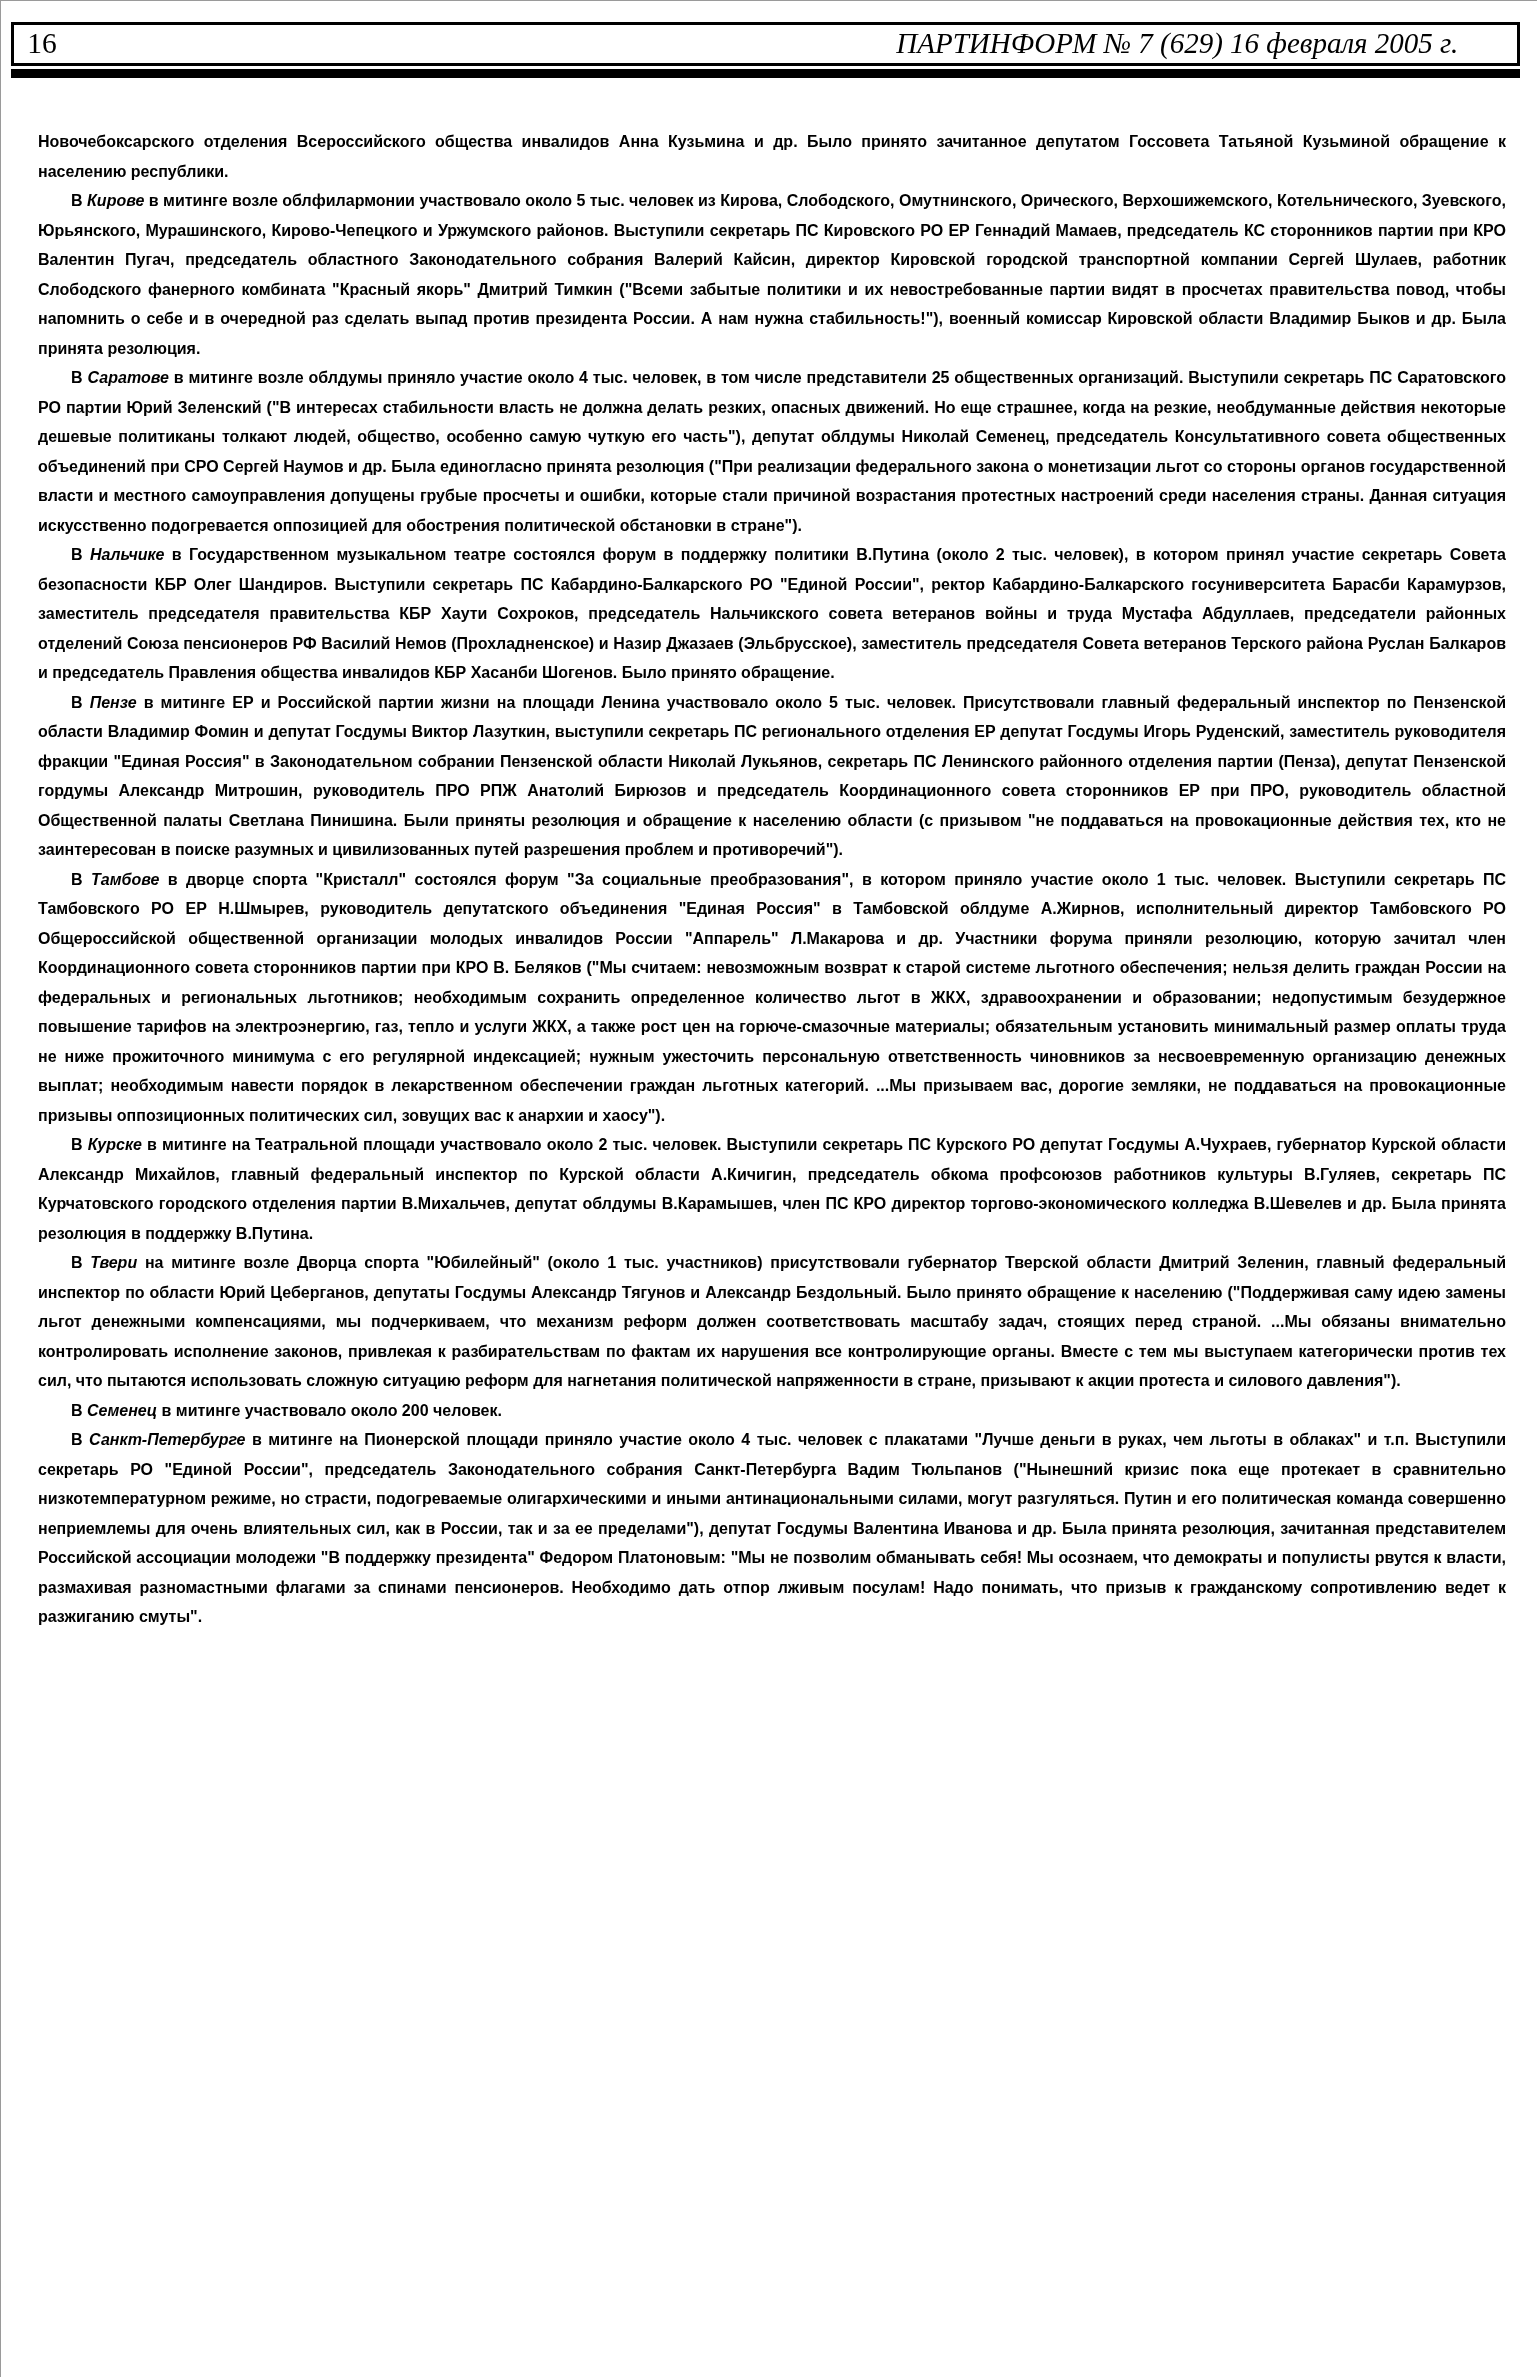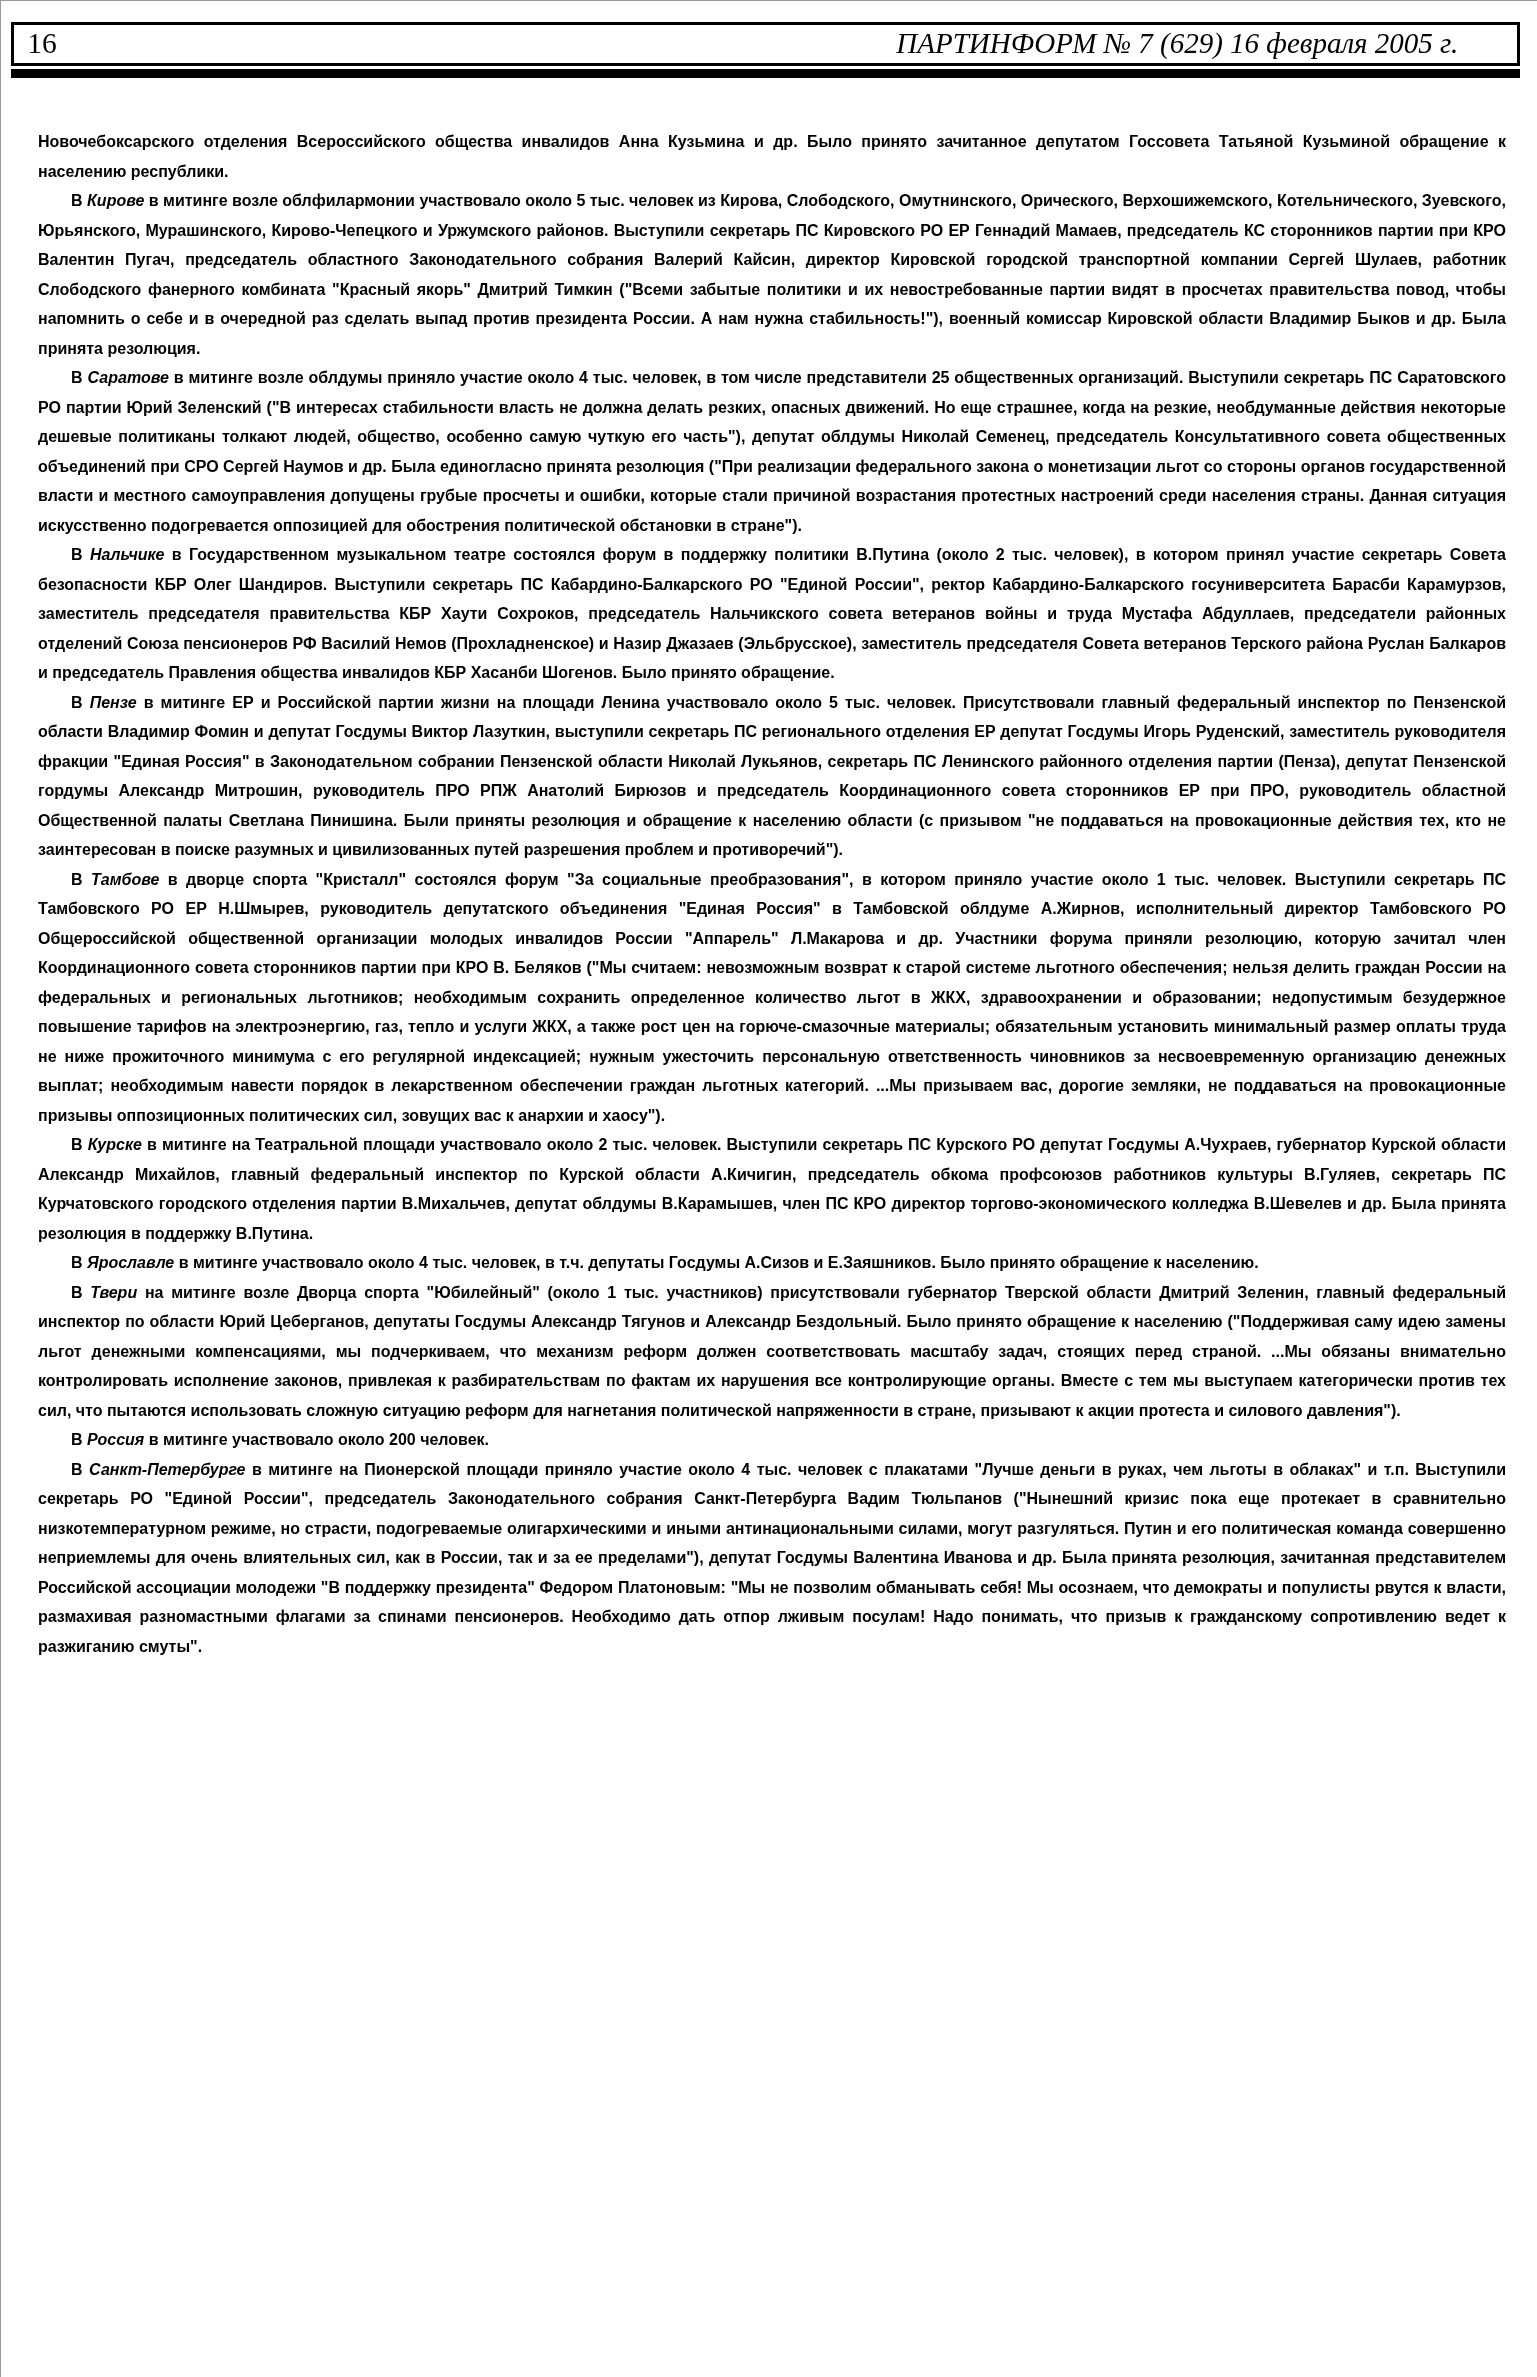--- a/index.html
+++ b/index.html
@@ -92,19 +92,18 @@
   </header>
   <div class="header-rule"></div>
   <main class="article">
       <p class="para noindent">Новочебоксарского отделения Всероссийского общества инвалидов Анна Кузьмина и др. Было принято зачитанное депутатом Госсовета Татьяной Кузьминой обращение к населению республики.</p>
       <p class="para"><span>В </span><span class="city">Кирове</span> в митинге возле облфилармонии участвовало около 5 тыс. человек из Кирова, Слободского, Омутнинского, Орического, Верхошижемского, Котельнического, Зуевского, Юрьянского, Мурашинского, Кирово-Чепецкого и Уржумского районов. Выступили секретарь ПС Кировского РО ЕР Геннадий Мамаев, председатель КС сторонников партии при КРО Валентин Пугач, председатель областного Законодательного собрания Валерий Кайсин, директор Кировской городской транспортной компании Сергей Шулаев, работник Слободского фанерного комбината "Красный якорь" Дмитрий Тимкин ("Всеми забытые политики и их невостребованные партии видят в просчетах правительства повод, чтобы напомнить о себе и в очередной раз сделать выпад против президента России. А нам нужна стабильность!"), военный комиссар Кировской области Владимир Быков и др. Была принята резолюция.</p>
       <p class="para"><span>В </span><span class="city">Саратове</span> в митинге возле облдумы приняло участие около 4 тыс. человек, в том числе представители 25 общественных организаций. Выступили секретарь ПС Саратовского РО партии Юрий Зеленский ("В интересах стабильности власть не должна делать резких, опасных движений. Но еще страшнее, когда на резкие, необдуманные действия некоторые дешевые политиканы толкают людей, общество, особенно самую чуткую его часть"), депутат облдумы Николай Семенец, председатель Консультативного совета общественных объединений при СРО Сергей Наумов и др. Была единогласно принята резолюция ("При реализации федерального закона о монетизации льгот со стороны органов государственной власти и местного самоуправления допущены грубые просчеты и ошибки, которые стали причиной возрастания протестных настроений среди населения страны. Данная ситуация искусственно подогревается оппозицией для обострения политической обстановки в стране").</p>
       <p class="para"><span>В </span><span class="city">Нальчике</span> в Государственном музыкальном театре состоялся форум в поддержку политики В.Путина (около 2 тыс. человек), в котором принял участие секретарь Совета безопасности КБР Олег Шандиров. Выступили секретарь ПС Кабардино-Балкарского РО "Единой России", ректор Кабардино-Балкарского госуниверситета Барасби Карамурзов, заместитель председателя правительства КБР Хаути Сохроков, председатель Нальчикского совета ветеранов войны и труда Мустафа Абдуллаев, председатели районных отделений Союза пенсионеров РФ Василий Немов (Прохладненское) и Назир Джазаев (Эльбрусское), заместитель председателя Совета ветеранов Терского района Руслан Балкаров и председатель Правления общества инвалидов КБР Хасанби Шогенов. Было принято обращение.</p>
       <p class="para"><span>В </span><span class="city">Пензе</span> в митинге ЕР и Российской партии жизни на площади Ленина участвовало около 5 тыс. человек. Присутствовали главный федеральный инспектор по Пензенской области Владимир Фомин и депутат Госдумы Виктор Лазуткин, выступили секретарь ПС регионального отделения ЕР депутат Госдумы Игорь Руденский, заместитель руководителя фракции "Единая Россия" в Законодательном собрании Пензенской области Николай Лукьянов, секретарь ПС Ленинского районного отделения партии (Пенза), депутат Пензенской гордумы Александр Митрошин, руководитель ПРО РПЖ Анатолий Бирюзов и председатель Координационного совета сторонников ЕР при ПРО, руководитель областной Общественной палаты Светлана Пинишина. Были приняты резолюция и обращение к населению области (с призывом "не поддаваться на провокационные действия тех, кто не заинтересован в поиске разумных и цивилизованных путей разрешения проблем и противоречий").</p>
       <p class="para"><span>В </span><span class="city">Тамбове</span> в дворце спорта "Кристалл" состоялся форум "За социальные преобразования", в котором приняло участие около 1 тыс. человек. Выступили секретарь ПС Тамбовского РО ЕР Н.Шмырев, руководитель депутатского объединения "Единая Россия" в Тамбовской облдуме А.Жирнов, исполнительный директор Тамбовского РО Общероссийской общественной организации молодых инвалидов России "Аппарель" Л.Макарова и др. Участники форума приняли резолюцию, которую зачитал член Координационного совета сторонников партии при КРО В. Беляков ("Мы считаем: невозможным возврат к старой системе льготного обеспечения; нельзя делить граждан России на федеральных и региональных льготников; необходимым сохранить определенное количество льгот в ЖКХ, здравоохранении и образовании; недопустимым безудержное повышение тарифов на электроэнергию, газ, тепло и услуги ЖКХ, а также рост цен на горюче-смазочные материалы; обязательным установить минимальный размер оплаты труда не ниже прожиточного минимума с его регулярной индексацией; нужным ужесточить персональную ответственность чиновников за несвоевременную организацию денежных выплат; необходимым навести порядок в лекарственном обеспечении граждан льготных категорий. ...Мы призываем вас, дорогие земляки, не поддаваться на провокационные призывы оппозиционных политических сил, зовущих вас к анархии и хаосу").</p>
       <p class="para"><span>В </span><span class="city">Курске</span> в митинге на Театральной площади участвовало около 2 тыс. человек. Выступили секретарь ПС Курского РО депутат Госдумы А.Чухраев, губернатор Курской области Александр Михайлов, главный федеральный инспектор по Курской области А.Кичигин, председатель обкома профсоюзов работников культуры В.Гуляев, секретарь ПС Курчатовского городского отделения партии В.Михальчев, депутат облдумы В.Карамышев, член ПС КРО директор торгово-экономического колледжа В.Шевелев и др. Была принята резолюция в поддержку В.Путина.</p>
-      <p class="para"><span>В </span><span class="city">Ярославле</span> в митинге участвовало около 4 тыс. человек, в т.ч. депутаты Госдумы А.Сизов и Е.Заяшников. Было принято обращение к населению.</p>
       <p class="para"><span>В </span><span class="city">Твери</span> на митинге возле Дворца спорта "Юбилейный" (около 1 тыс. участников) присутствовали губернатор Тверской области Дмитрий Зеленин, главный федеральный инспектор по области Юрий Цеберганов, депутаты Госдумы Александр Тягунов и Александр Бездольный. Было принято обращение к населению ("Поддерживая саму идею замены льгот денежными компенсациями, мы подчеркиваем, что механизм реформ должен соответствовать масштабу задач, стоящих перед страной. ...Мы обязаны внимательно контролировать исполнение законов, привлекая к разбирательствам по фактам их нарушения все контролирующие органы. Вместе с тем мы выступаем категорически против тех сил, что пытаются использовать сложную ситуацию реформ для нагнетания политической напряженности в стране, призывают к акции протеста и силового давления").</p>
-      <p class="para"><span>В </span><span class="city">Россия</span> в митинге участвовало около 200 человек.</p>
+      <p class="para"><span>В </span><span class="city">Семенец</span> в митинге участвовало около 200 человек.</p>
       <p class="para"><span>В </span><span class="city">Санкт-Петербурге</span> в митинге на Пионерской площади приняло участие около 4 тыс. человек с плакатами "Лучше деньги в руках, чем льготы в облаках" и т.п. Выступили секретарь РО "Единой России", председатель Законодательного собрания Санкт-Петербурга Вадим Тюльпанов ("Нынешний кризис пока еще протекает в сравнительно низкотемпературном режиме, но страсти, подогреваемые олигархическими и иными антинациональными силами, могут разгуляться. Путин и его политическая команда совершенно неприемлемы для очень влиятельных сил, как в России, так и за ее пределами"), депутат Госдумы Валентина Иванова и др. Была принята резолюция, зачитанная представителем Российской ассоциации молодежи "В поддержку президента" Федором Платоновым: "Мы не позволим обманывать себя! Мы осознаем, что демократы и популисты рвутся к власти, размахивая разномастными флагами за спинами пенсионеров. Необходимо дать отпор лживым посулам! Надо понимать, что призыв к гражданскому сопротивлению ведет к разжиганию смуты".</p>
     </main>
 </div>
 
 
 </body></html>

